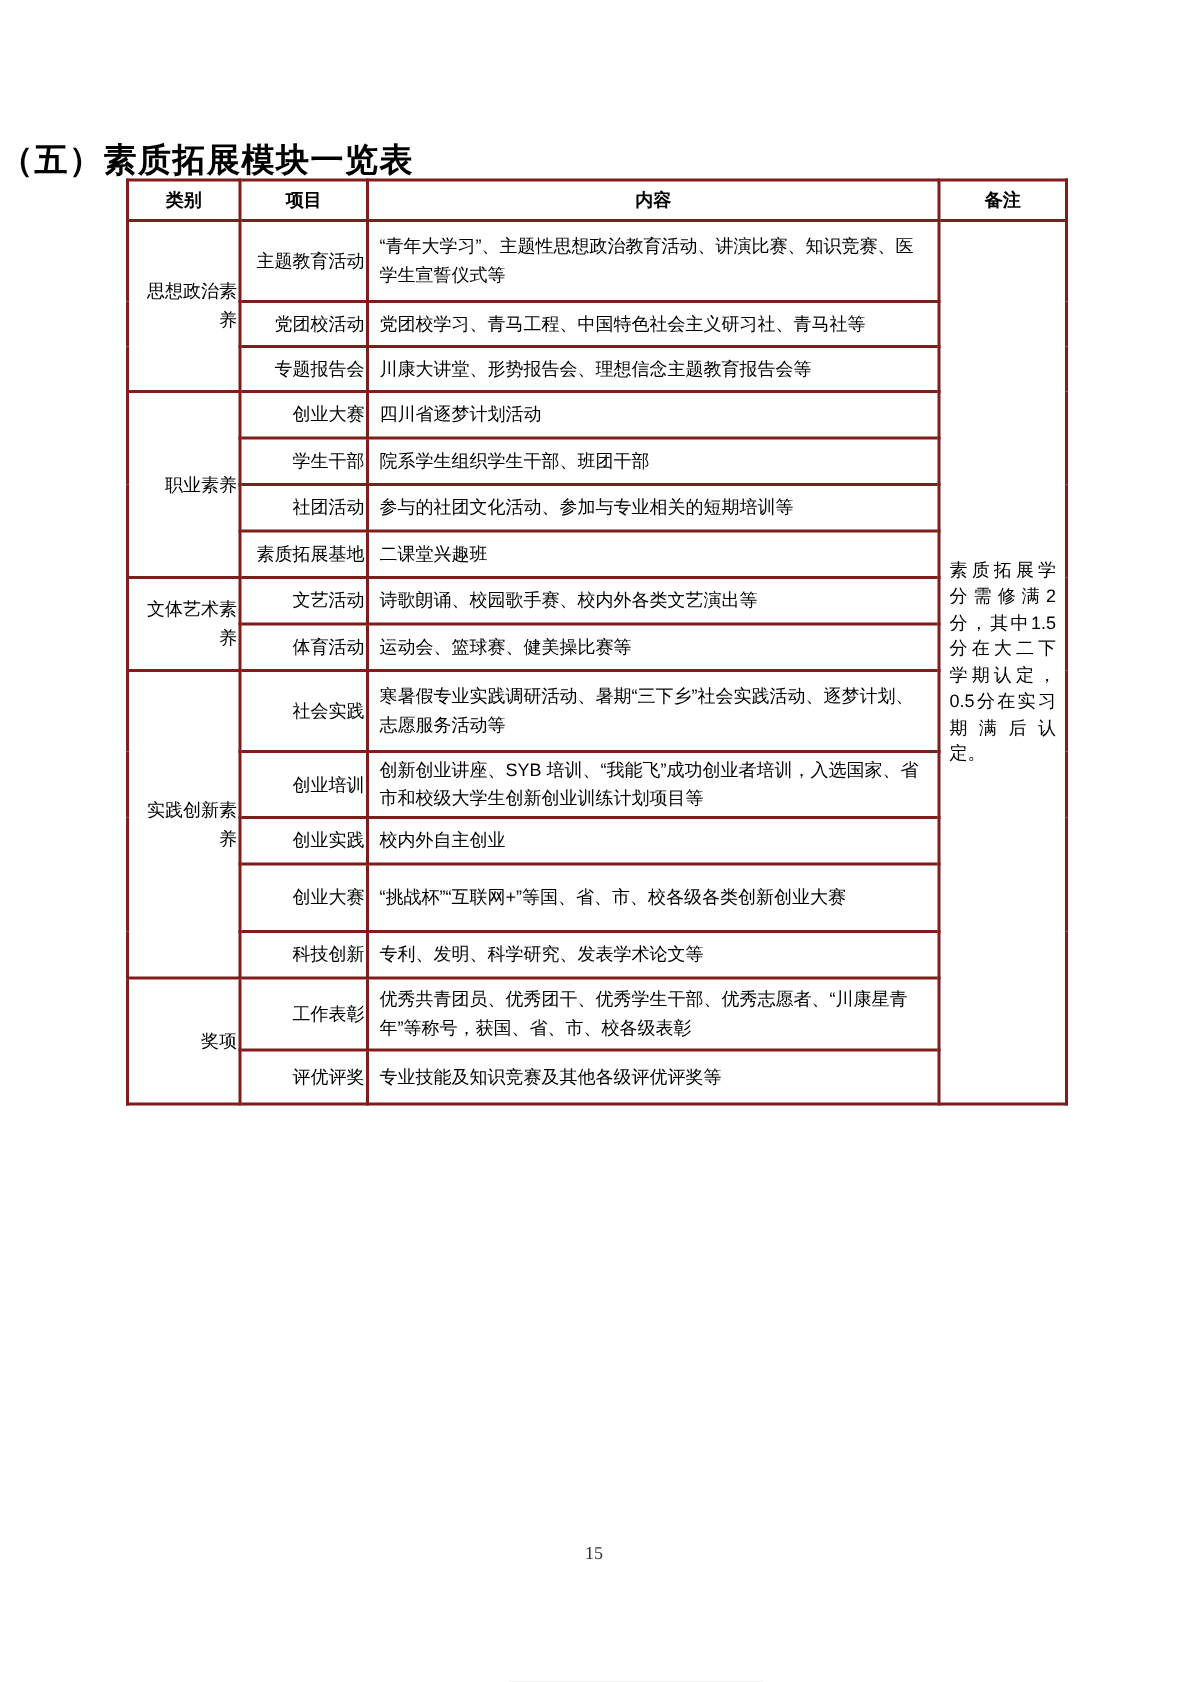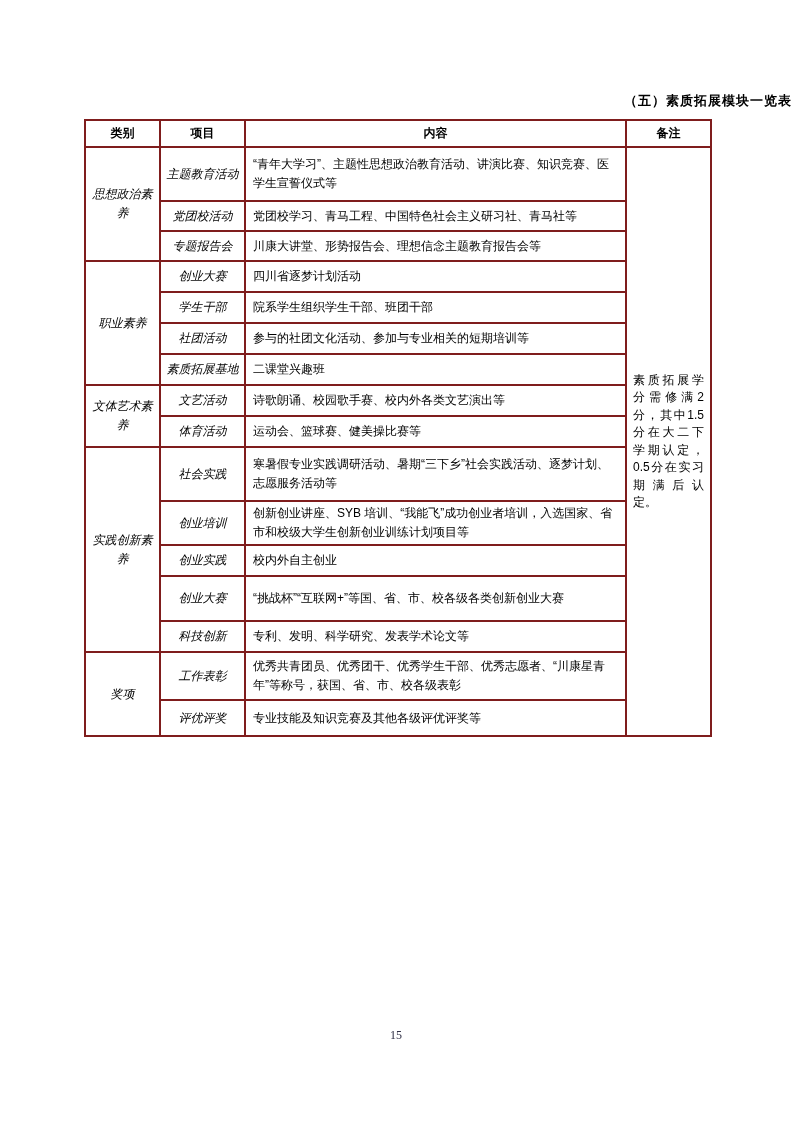--- a/index.html
+++ b/index.html
@@ -12,22 +12,22 @@
     font-family: "Liberation Sans", sans-serif;
     color: #000000;
     overflow: hidden;
   }
   .doc-title {
     position: absolute;
     top: 92px;
     left: 0;
     width: 100%;
     margin: 0;
-    text-align: right;
-    font-size: 13px;
+    text-align: left;
+    font-size: 22px;
     font-weight: 700;
     letter-spacing: 1px;
     color: #000000;
   }
   table.qe-table {
     position: absolute;
     left: 84px;
     top: 119px;
     width: 626px;
     border-collapse: collapse;
@@ -41,23 +41,22 @@
     line-height: 19px;
     overflow: hidden;
     vertical-align: middle;
   }
   .qe-table th {
     font-weight: 700;
     text-align: center;
     padding: 2px;
   }
   td.cat-cell, td.proj-cell {
-    text-align: center;
+    text-align: right;
     padding: 2px 1px;
-    font-style: italic;
   }
   td.content-cell {
     text-align: left;
     padding: 2px 7px;
   }
   td.remark-cell {
     text-align: justify;
     text-justify: inter-character;
     vertical-align: middle;
     line-height: 17.5px;

